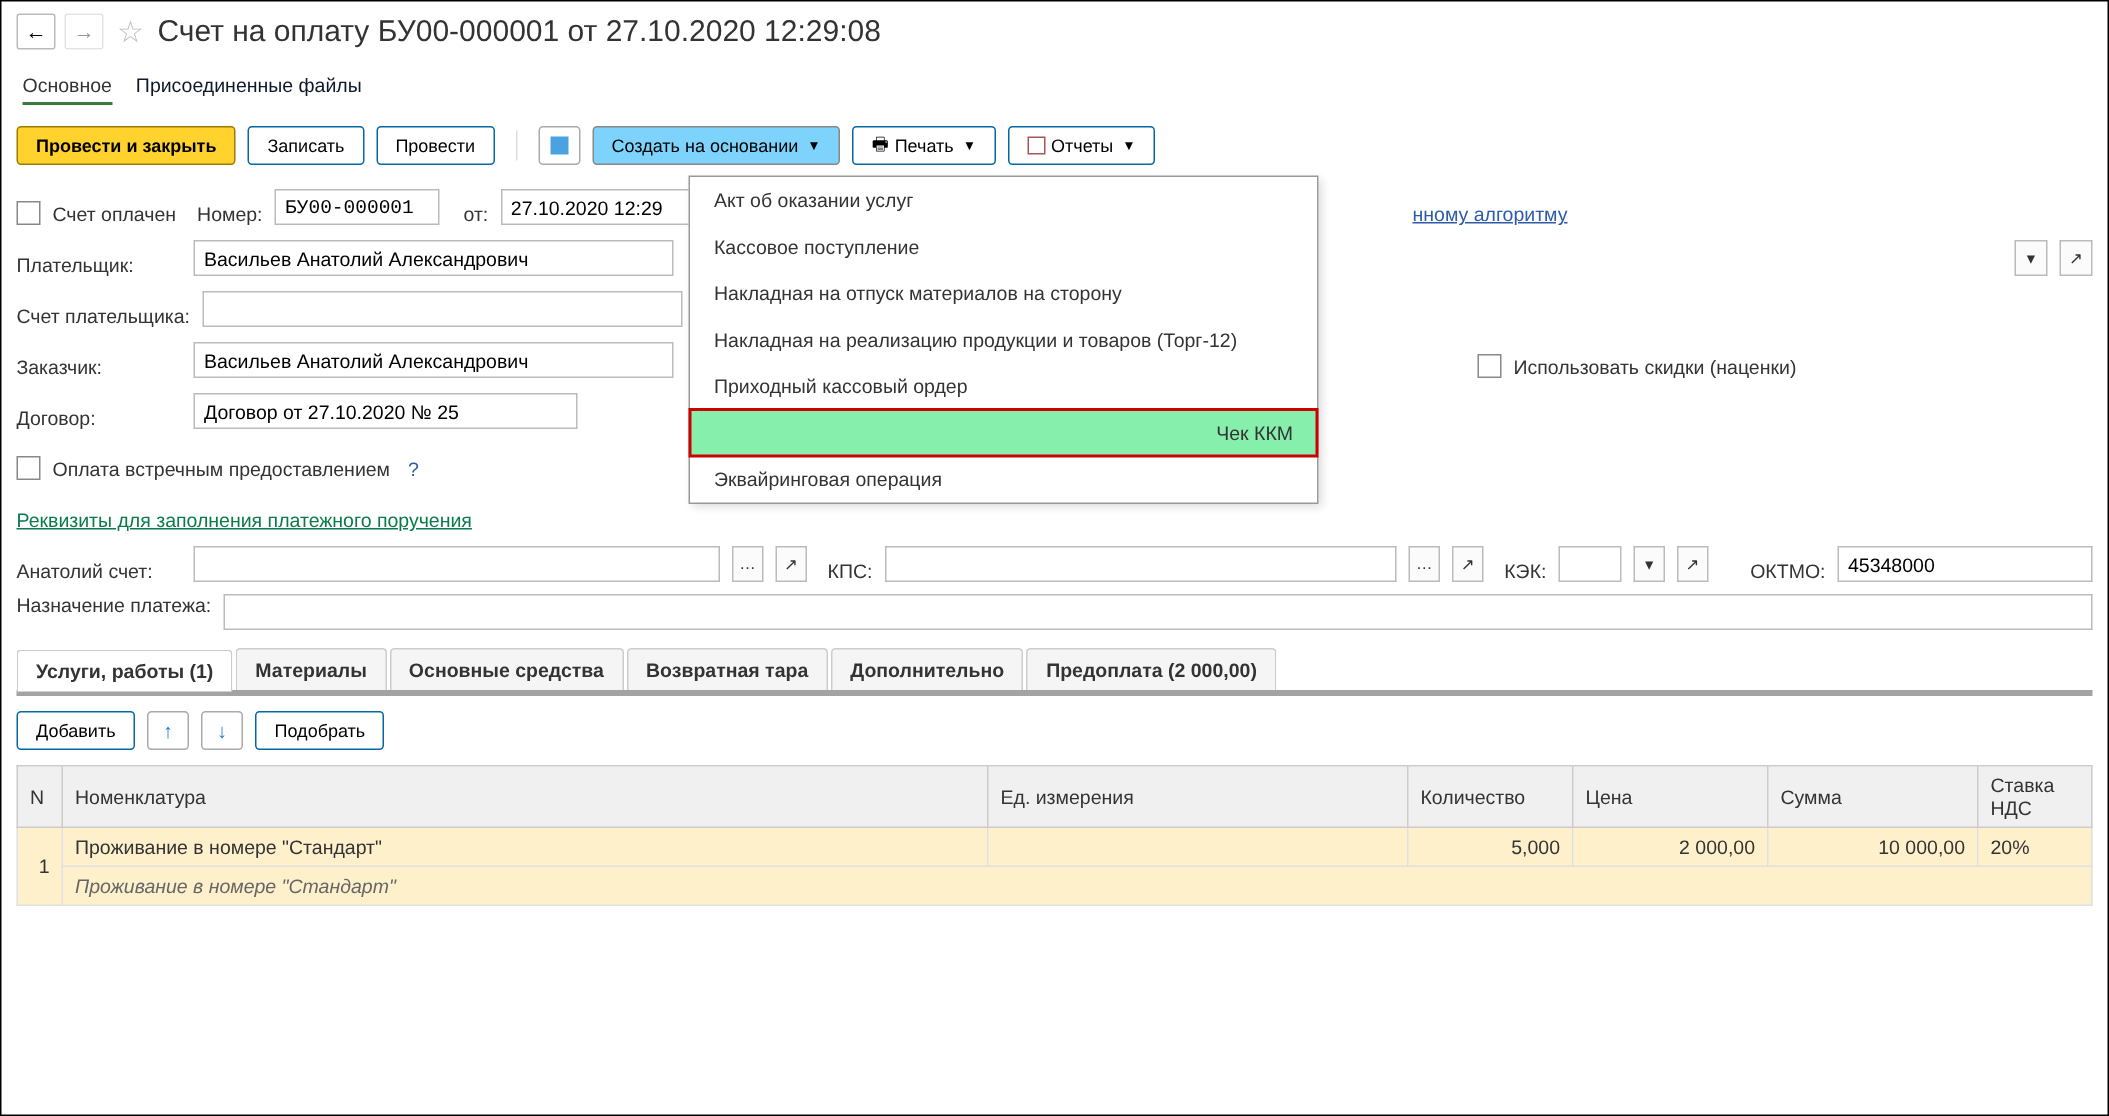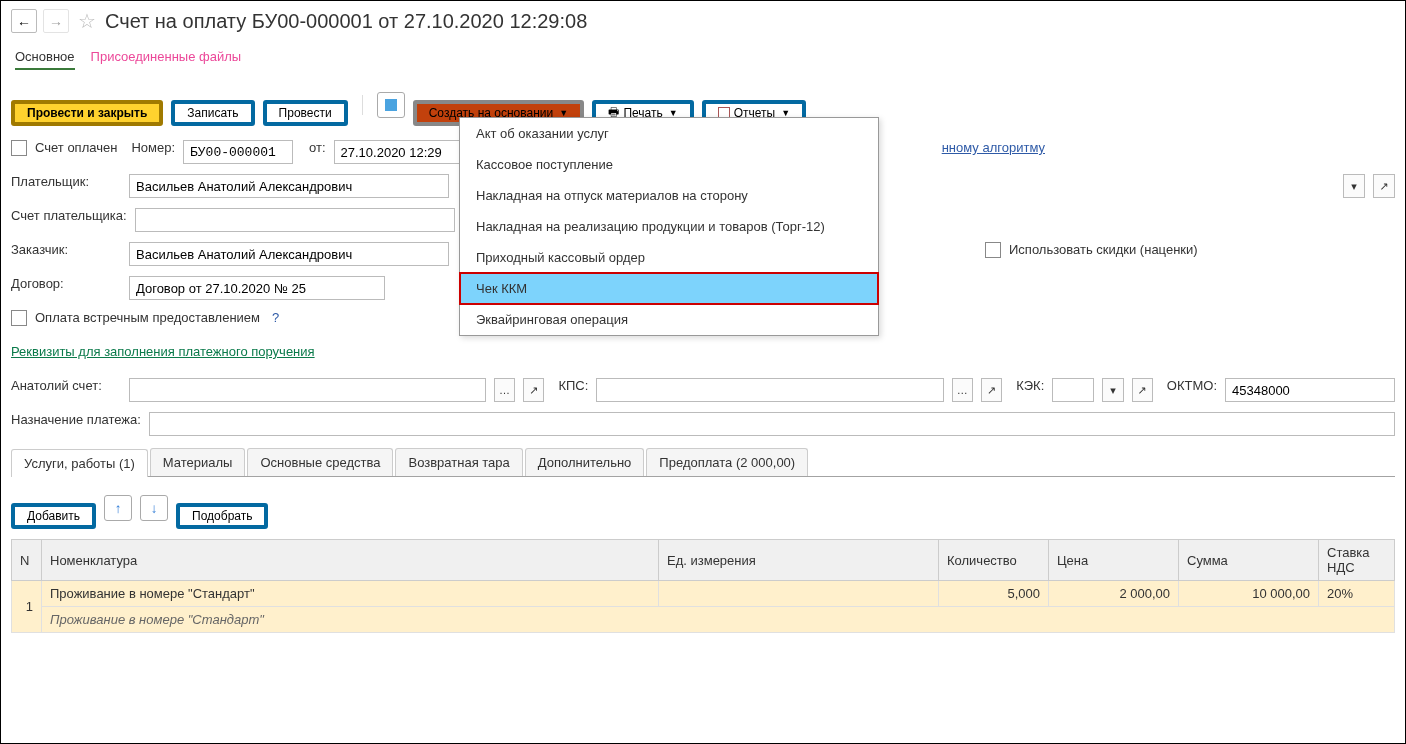--- a/index.html
+++ b/index.html
@@ -3,46 +3,46 @@
 <meta charset="utf-8">
 <style>
 * { box-sizing: border-box; margin: 0; padding: 0; }
 body { font-family: Arial, sans-serif; font-size: 13px; color: #333; background: #fff; }
 .app { border: 1px solid #000; width: 1406px; height: 744px; padding: 8px 10px; position: relative; }
 .hdr-row { display: flex; align-items: center; gap: 6px; margin-bottom: 12px; }
 .nav-btn { width: 26px; height: 24px; border: 1px solid #bbb; background: #fff; display: inline-flex; align-items: center; justify-content: center; font-size: 14px; cursor: pointer; border-radius: 2px; }
 .star { width: 24px; height: 24px; display: inline-flex; align-items: center; justify-content: center; color: #bbb; font-size: 20px; }
 .title { font-size: 20px; }
 .pgtabs { display: flex; gap: 16px; margin-bottom: 14px; padding-left: 4px; }
-.pgtab { font-size: 13px; color: #ec4899; cursor: pointer; padding: 4px 0; }
+.pgtab { font-size: 13px; color: #0f172a; cursor: pointer; padding: 4px 0; }
 .pgtab.active { color: #333; border-bottom: 2px solid #3a7a3a; }
 .toolbar { display: flex; align-items: center; gap: 8px; margin-bottom: 14px; }
-.btn { height: 26px; padding: 0 12px; border: 4px solid #0369a1; background: #fff; font-size: 12px; cursor: pointer; border-radius: 3px; display: inline-flex; align-items: center; gap: 4px; margin-top: 16px; }
+.btn { height: 26px; padding: 0 12px; border: 1px solid #0369a1; background: #fff; font-size: 12px; cursor: pointer; border-radius: 3px; display: inline-flex; align-items: center; gap: 4px; }
 .btn.primary { background: #ffd22e; border-color: #a07a00; font-weight: bold; }
 .icon-btn { width: 28px; height: 26px; border: 1px solid #aaa; background: #fff; display: inline-flex; align-items: center; justify-content: center; border-radius: 3px; cursor: pointer; }
-.form-row { display: flex; align-items: flex-start; gap: 8px; margin-bottom: 8px; min-height: 26px; }
+.form-row { display: flex; align-items: flex-end; gap: 8px; margin-bottom: 8px; min-height: 26px; }
 .lbl { min-width: 110px; font-size: 13px; }
 .inp { height: 24px; border: 1px solid #bbb; padding: 0 6px; font-size: 13px; background: #fff; }
 .chk { width: 16px; height: 16px; border: 1px solid #888; display: inline-block; vertical-align: middle; }
 .link-green { color: #0a7a4a; text-decoration: underline; cursor: pointer; font-size: 13px; }
 .link-blue { color: #2e5aa7; text-decoration: underline; cursor: pointer; font-size: 13px; }
 .tiny-btn { width: 22px; height: 24px; border: 1px solid #bbb; background: #fbfbfb; display: inline-flex; align-items: center; justify-content: center; font-size: 11px; cursor: pointer; }
-.tabs { display: flex; border-bottom: 1px solid #a3a3a3; margin-top: 10px; }
+.tabs { display: flex; border-bottom: 4px solid #a3a3a3; margin-top: 10px; font-weight: bold; }
 .tab { padding: 6px 12px; border: 1px solid #ccc; border-bottom: none; background: #f5f5f5; font-size: 13px; cursor: pointer; margin-right: 2px; border-radius: 3px 3px 0 0; }
 .tab.active { background: #fff; position: relative; top: 1px; }
 .tbl-bar { display: flex; align-items: center; gap: 8px; margin: 10px 0; }
 table.grid { width: 100%; border-collapse: collapse; font-size: 13px; }
 table.grid th { background: #f0f0f0; border: 1px solid #ccc; padding: 5px 8px; text-align: left; font-weight: normal; }
 table.grid td { border: 1px solid #e0e0e0; padding: 5px 8px; }
 tr.selected td { background: #fff0cc; }
 .txt-r { text-align: right; }
 .italic { font-style: italic; color: #666; }
 .dropdown { position: absolute; left: 458px; top: 116px; width: 420px; background: #fff; border: 1px solid #999; box-shadow: 2px 2px 6px rgba(0,0,0,0.15); z-index: 10; }
 .dd-item { padding: 8px 16px; font-size: 13px; cursor: pointer; }
-.dd-item.hl { background: #7dd3fc; outline: 2px solid #c00; outline-offset: -1px; }
+.dd-item.hl { background: #86efac; outline: 2px solid #c00; outline-offset: -1px; text-align: right; }
 .q { color: #2e5aa7; }
 .caret { font-size: 9px; margin-left: 2px; }
 .sq-ico { width: 12px; height: 12px; display: inline-block; }
 .sep { width: 1px; height: 20px; background: #ddd; margin: 0 6px; }
 </style>
 </head>
 <body>
 
 <div class="app">
 
@@ -59,21 +59,21 @@
   </div>
 
   <div class="toolbar">
     <button class="btn primary">Провести и закрыть</button>
     <button class="btn">Записать</button>
     <button class="btn">Провести</button>
     <span class="sep"></span>
     <button class="icon-btn">
         <span class="sq-ico" style="background:linear-gradient(#4aa3e0,#4aa3e0);"></span>
       </button>
-    <button class="btn" style="background:#c2410c;border-color:#888">
+    <button class="btn" style="background:#7dd3fc;border-color:#888">
         <span>Создать на основании</span>
         <span class="caret">▼</span>
       </button>
     <button class="btn">
         <span>🖶</span>
         <span>Печать</span>
         <span class="caret">▼</span>
       </button>
     <button class="btn">
         <span class="sq-ico" style="border:1px solid #a55;background:#fff"></span>
@@ -135,21 +135,21 @@
     <span class="tiny-btn">…</span>
     <span class="tiny-btn">↗</span>
     <span style="margin-left:6px">КПС:</span>
     <input class="inp" style="width: 360px;">
     <span class="tiny-btn">…</span>
     <span class="tiny-btn">↗</span>
     <span style="margin-left:6px">КЭК:</span>
     <input class="inp" style="width: 42px;">
     <span class="tiny-btn">▾</span>
     <span class="tiny-btn">↗</span>
-    <span style="margin-left:6px">ОКТМО:</span>
+    <span style="margin-left:20px">ОКТМО:</span>
     <input class="inp" style="width: 170px;" value="45348000">
   </div>
 
   <div class="form-row" style="align-items:flex-start">
     <span class="lbl" style="line-height:1.3">Назначение платежа:</span>
     <input class="inp" style="flex: 1 1 0%;">
   </div>
 
   <div class="tabs">
     <div class="tab active">Услуги, работы (1)</div>

